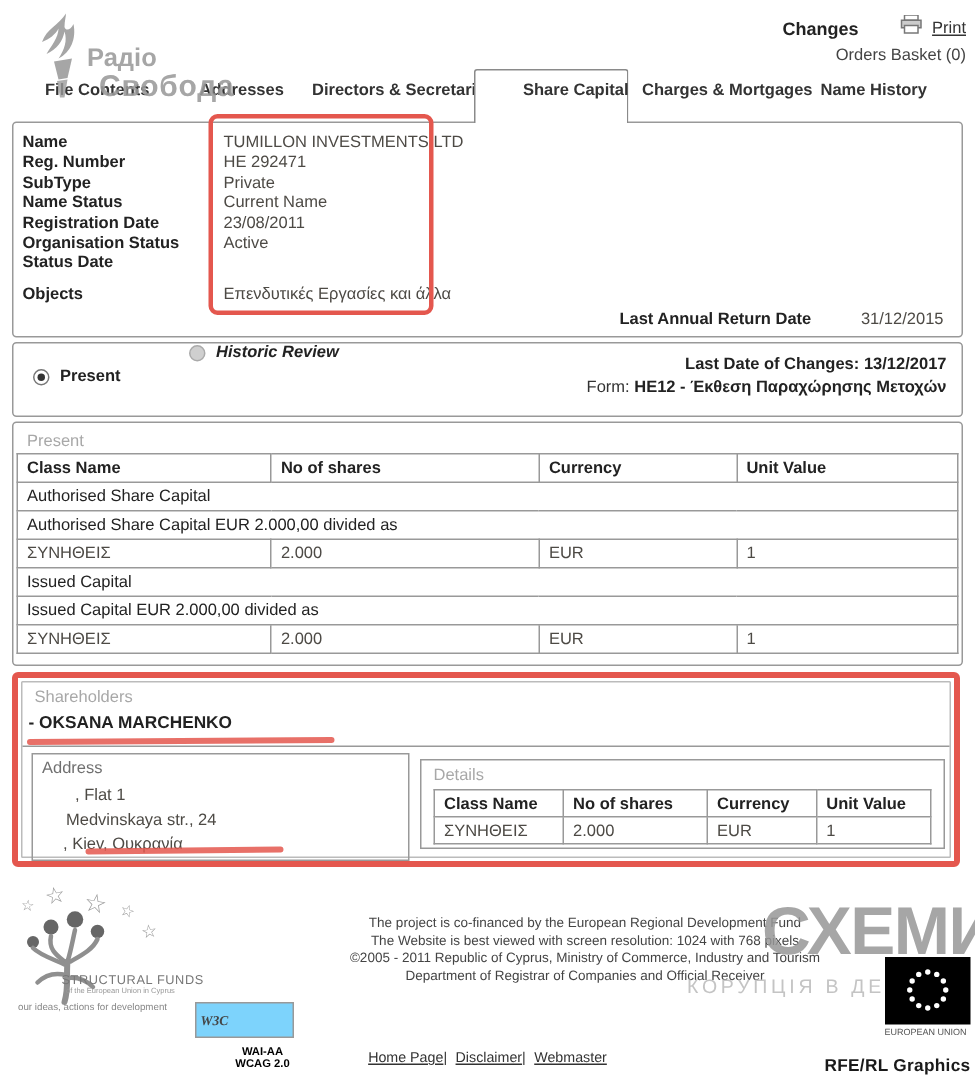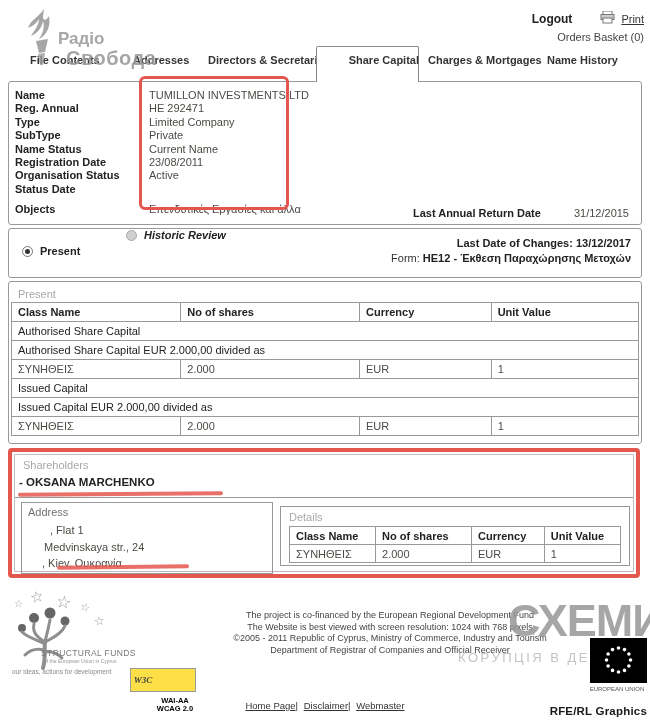--- a/index.html
+++ b/index.html
@@ -83,21 +83,21 @@
   
   .red-rect { position:absolute; left:139px; top:76px; width:150px; height:134px;
               border:3px solid #e4574e; border-radius:6px; z-index:5; pointer-events:none; }
 
   
   .sf-logo { position:absolute; left:4px; top:592px; width:122px; height:94px; color:#999; }
   .sf-star { position:absolute; color:#9a9a9a; }
   .sf-title { position:absolute; left:37px; top:56px; font-size:8.5px; letter-spacing:.4px; color:#777; white-space:nowrap; }
   .sf-sub { position:absolute; left:40px; top:66px; font-size:5px; color:#999; white-space:nowrap; }
   .sf-tag { position:absolute; left:8px; top:76px; font-size:6.5px; color:#888; white-space:nowrap; }
-  .w3c { position:absolute; left:130px; top:668px; width:66px; height:24px; border:1px solid #999; display:flex; background:#fde047; }
+  .w3c { position:absolute; left:130px; top:668px; width:66px; height:24px; border:1px solid #999; display:flex; background:#7dd3fc; }
   .w3c-left { width:24px; display:flex; align-items:center; justify-content:center;
               font-family:"Liberation Serif", serif; font-style:italic; font-weight:bold; font-size:9px; color:#444; }
   .w3c-right { flex:1; background:#d9d9d9; color:#000; font-weight:bold; font-size:7.5px; line-height:8.5px;
                display:flex; flex-direction:column; align-items:center; justify-content:center;margin-top:36px; }
   .foot-text { position:absolute; left:150px; top:610px; width:480px; text-align:center;
                font-size:9px; line-height:11.5px; color:#444; }
   .wm-title { position:absolute; left:508px; top:595px; font-size:45px; font-weight:bold;
               color:rgba(150,150,150,.85); letter-spacing:-1px; z-index:5; pointer-events:none; white-space:nowrap; }
   .wm-sub { position:absolute; left:458px; top:650px; font-size:13px; color:#c4c4c4;
             letter-spacing:2.5px; z-index:5; pointer-events:none; white-space:nowrap; }
@@ -109,21 +109,21 @@
   .credit { position:absolute; right:3px; top:705px; font-size:11.5px; font-weight:bold; color:#1a1a1a; z-index:7;
             text-shadow:-1px -1px 0 #fff, 1px -1px 0 #fff, -1px 1px 0 #fff, 1px 1px 0 #fff, 0 2px 0 #fff; letter-spacing:.2px; }
 </style>
 </head>
 <body>
 
 <div class="page">
 
   <div class="hdr">
     <div class="hdr-line1">
-      <span class="logout">Logout</span>
+      <span class="logout">Changes</span>
       <span>
         <svg width="15" height="13" viewBox="0 0 15 13">
             <rect x="3" y="0" width="9" height="3.5" fill="#fff" stroke="#777"></rect>
             <rect x="1" y="3.5" width="13" height="5" fill="#ccc" stroke="#777"></rect>
             <rect x="3" y="7" width="9" height="5" fill="#fff" stroke="#777"></rect>
           </svg>
       </span>
       <span class="print-link">Print</span>
     </div>
     <div class="orders">Orders Basket (0)</div>
@@ -152,26 +152,22 @@
   <span class="tab-label tab-active-label">Share Capital</span>
   <span class="tab-label" style="left:428px">Charges &amp; Mortgages</span>
   <span class="tab-label" style="left:547px">Name History</span>
 
   <div class="gbox info-box">
     <div class="frow">
         <span class="lbl">Name</span>
         <span class="val">TUMILLON INVESTMENTS LTD</span>
       </div>
     <div class="frow">
-        <span class="lbl">Reg. Annual</span>
+        <span class="lbl">Reg. Number</span>
         <span class="val">HE 292471</span>
-      </div>
-    <div class="frow">
-        <span class="lbl">Type</span>
-        <span class="val">Limited Company</span>
       </div>
     <div class="frow">
         <span class="lbl">SubType</span>
         <span class="val">Private</span>
       </div>
     <div class="frow">
         <span class="lbl">Name Status</span>
         <span class="val">Current Name</span>
       </div>
     <div class="frow">

